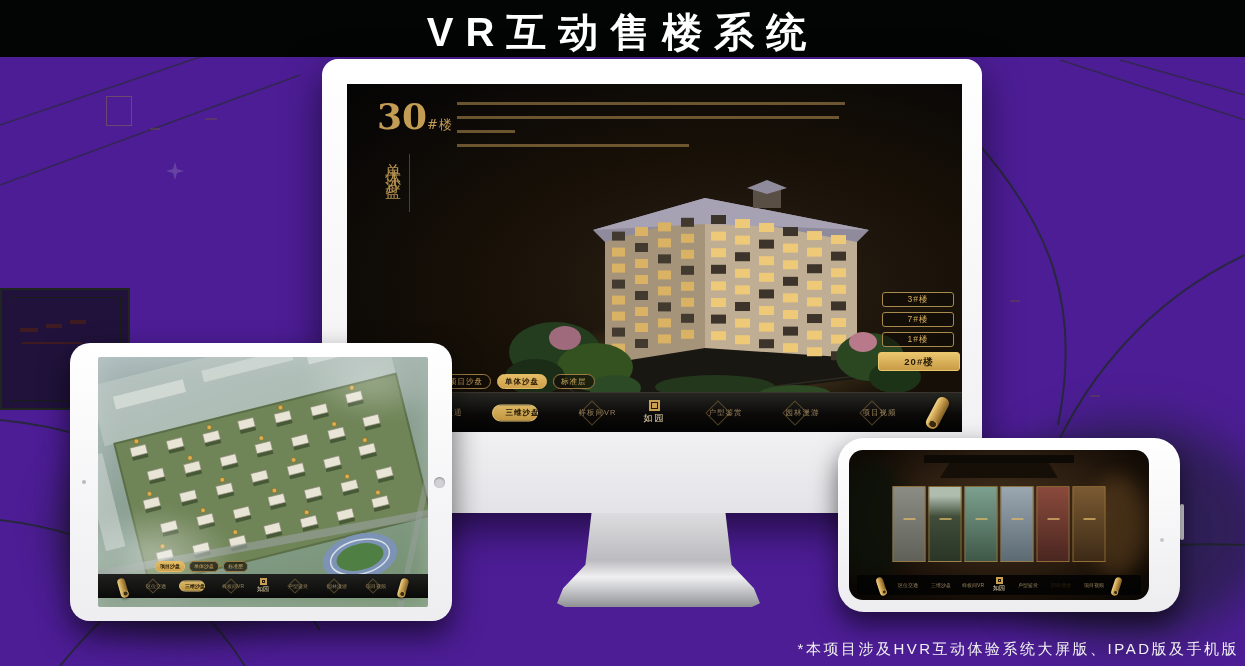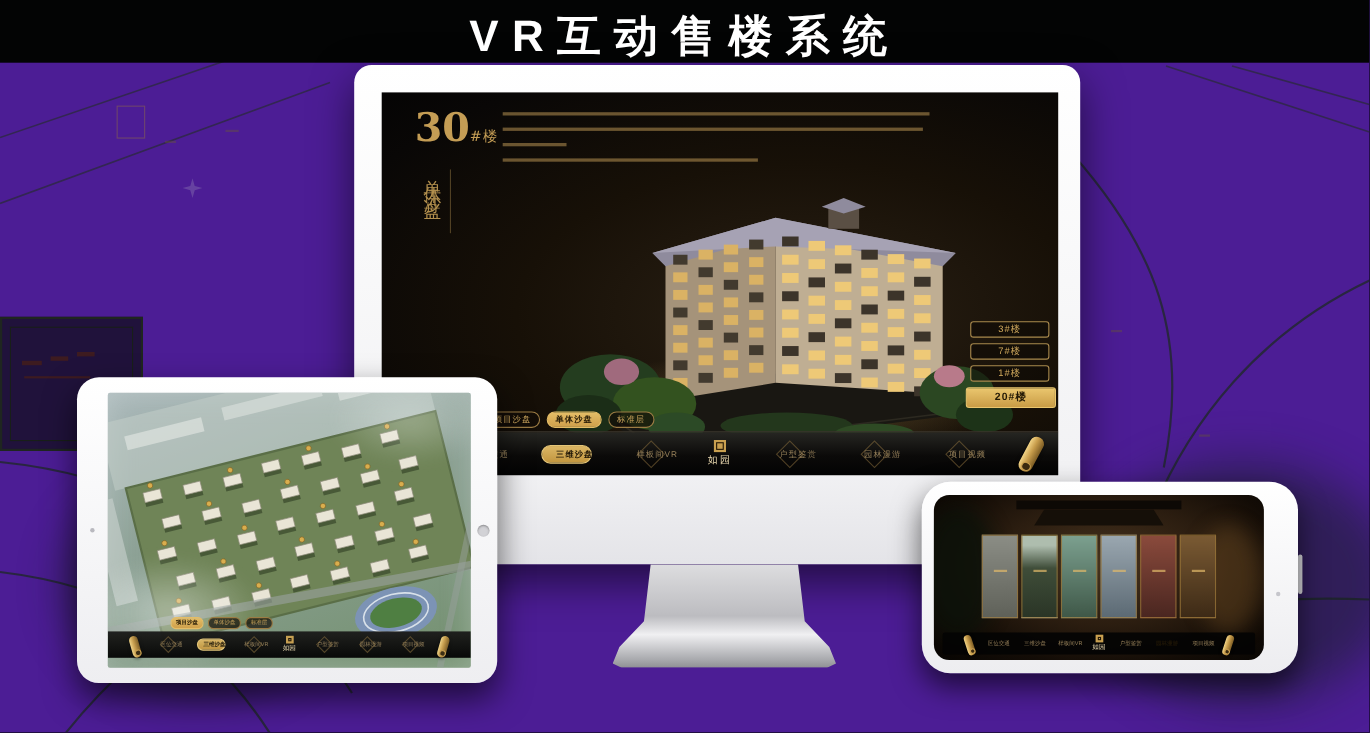--- a/index.html
+++ b/index.html
@@ -162,20 +162,21 @@
     <div class="red" style="left:44px;top:34px;width:16px;"></div>
     <div class="red" style="left:68px;top:30px;width:16px;"></div>
     <div class="red" style="left:20px;top:52px;width:60px;height:2px;"></div>
   </div>
   <div class="bg-goldframe"></div>
   <svg class="bg-star" style="left:166px;top:162px;" width="18" height="18">
     <polygon points="9,0 11,7 18,9 11,11 9,18 7,11 0,9 7,7" fill="#cfd8d2"></polygon>
   </svg>
 
   <div class="title">VR互动售楼系统</div>
+  <div class="footnote">*本项目涉及HVR互动体验系统大屏版、IPAD版及手机版</div>
 
   <div class="monitor">
     <div class="m-screen">
       <div class="m-head-num">
         <span>30</span><span class="m-head-suffix">#楼</span>
       </div>
       <div class="m-subtitle">单体沙盘</div>
       <div class="m-sub-en"></div>
 
       <div class="m-par" style="left:110px;top:18px;width:388px;"></div>

